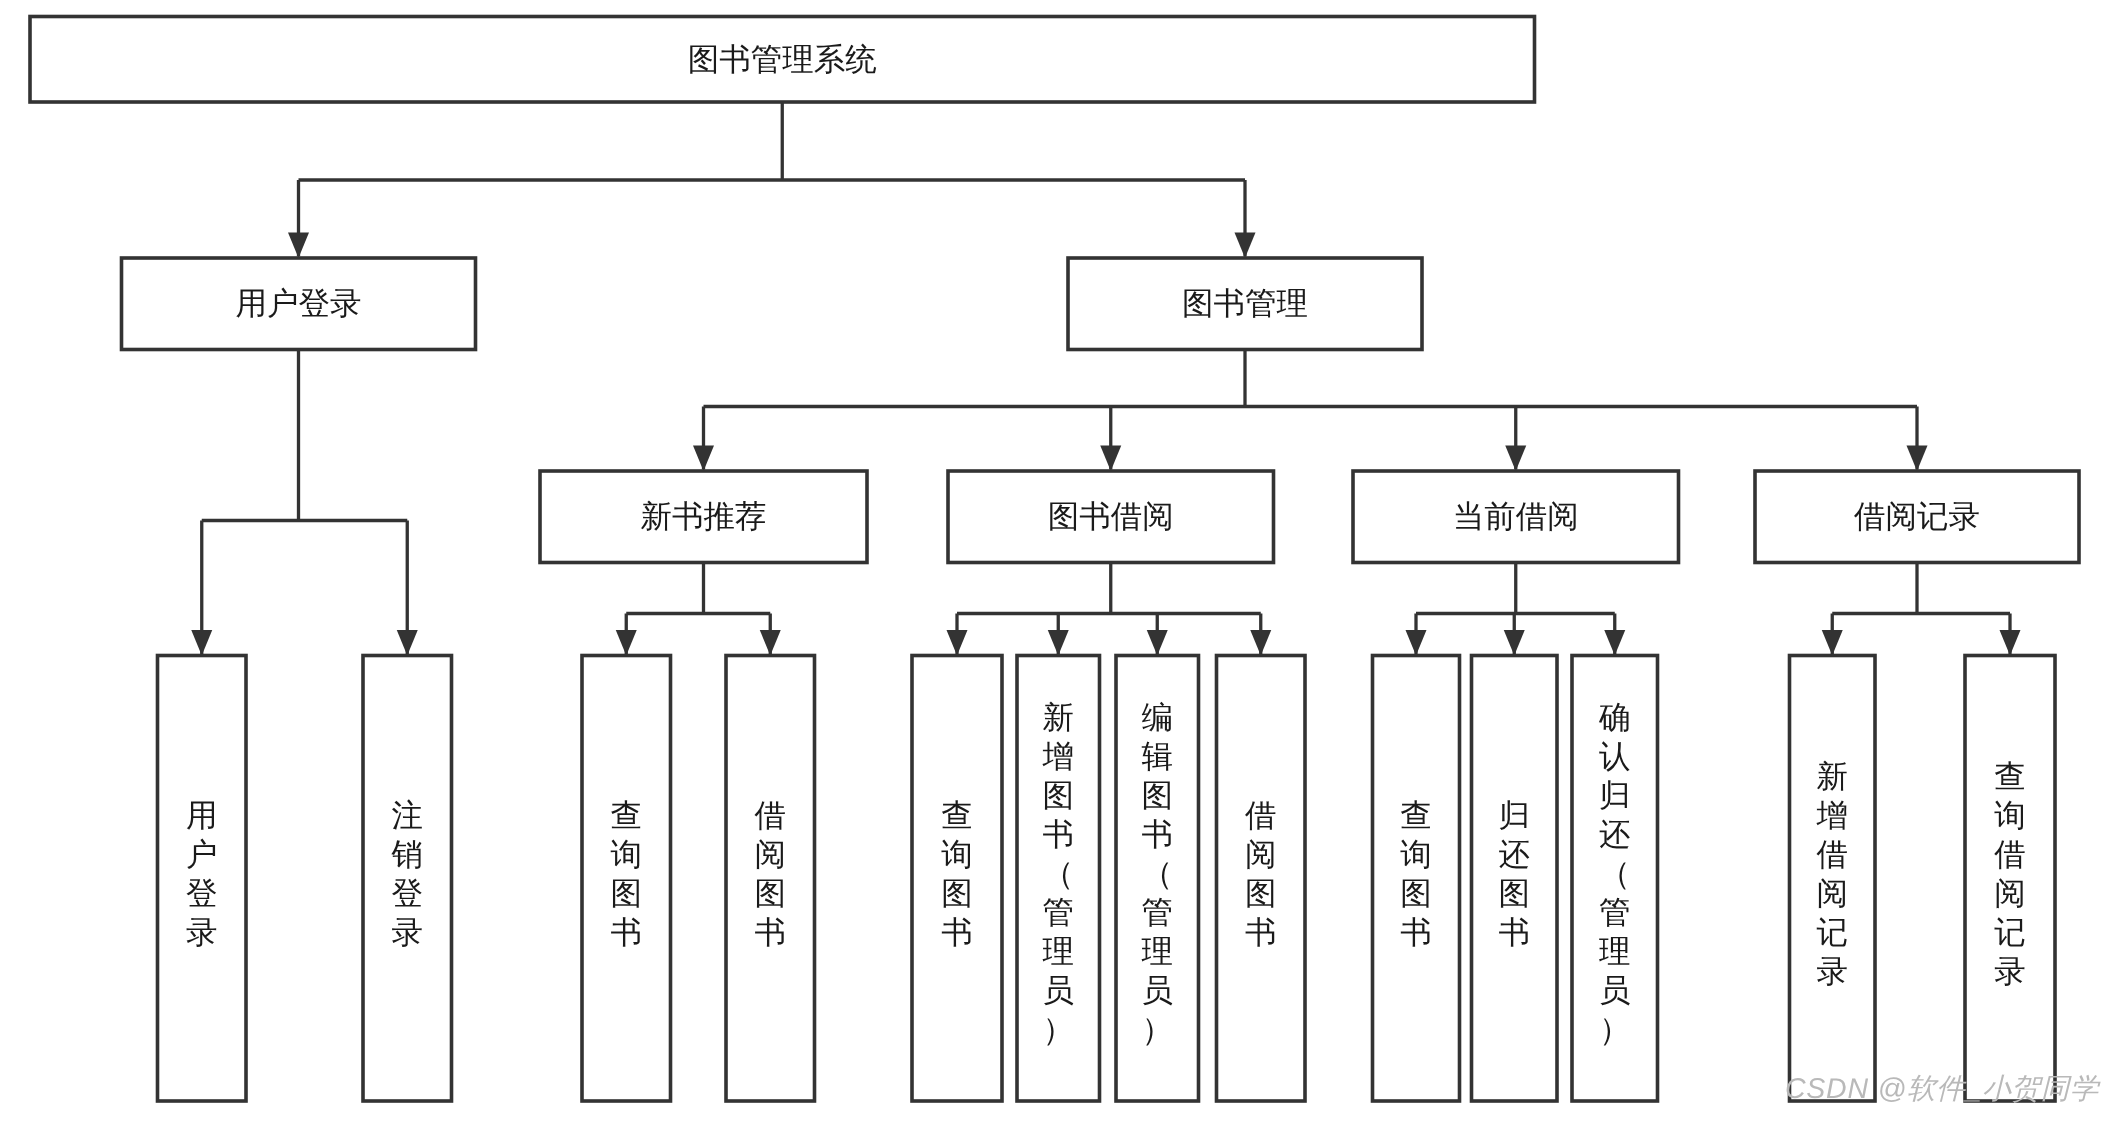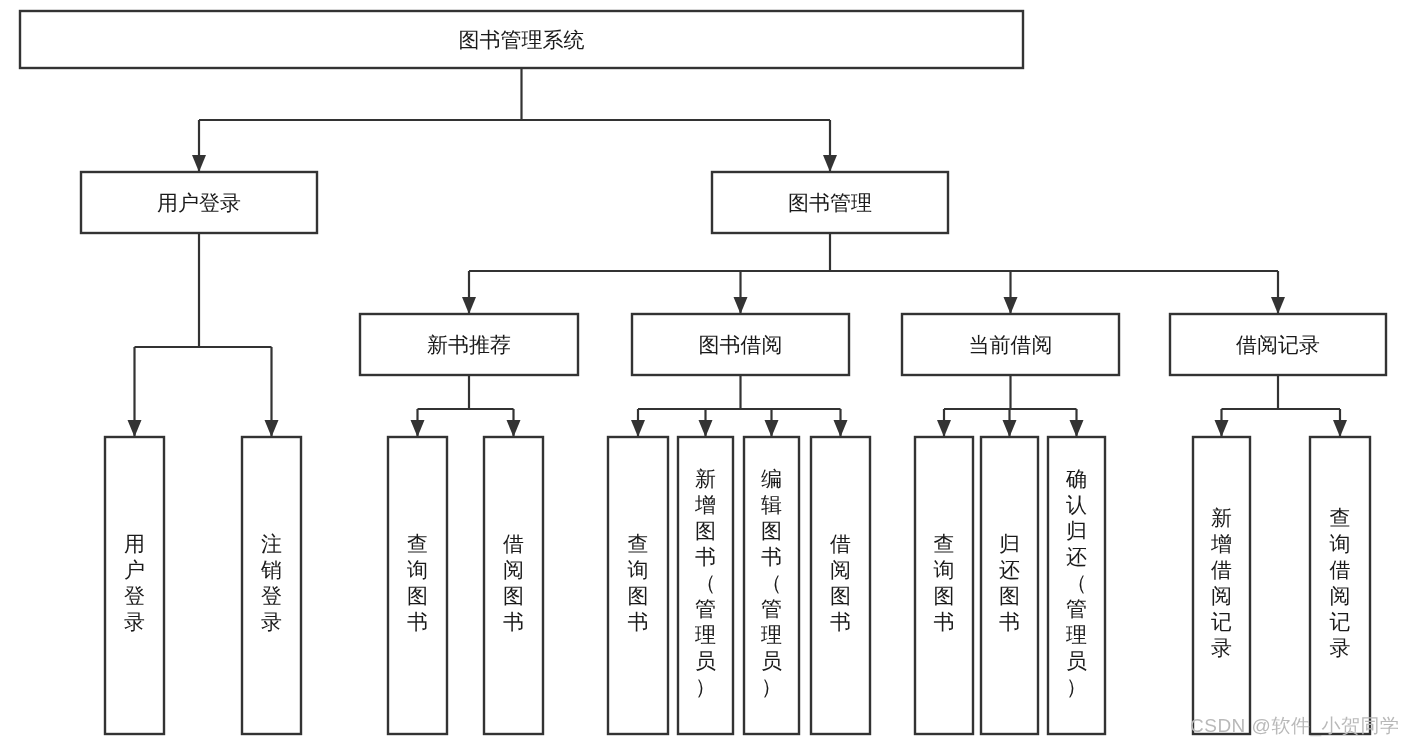--- a/index.html
+++ b/index.html
@@ -44,20 +44,21 @@
   .watermark {
     position: absolute;
     font-family: "Liberation Sans", "DejaVu Sans", sans-serif;
     font-size: 19px;
     color: #b9b9b9;
     left: 1190px;
     top: 713px;
     white-space: nowrap;
     letter-spacing: 0.5px;
     pointer-events: none;
+    font-style: italic;
   }
 </style>
 </head>
 <body>
 
 <div id="diagram-root">
   <svg id="diagram-svg" viewBox="0 0 1405 747">
     <g id="connector-layer">
         <line x1="521.5" y1="68" x2="521.5" y2="120" class="connector"></line>
         <line x1="199" y1="120" x2="830" y2="120" class="connector"></line>

